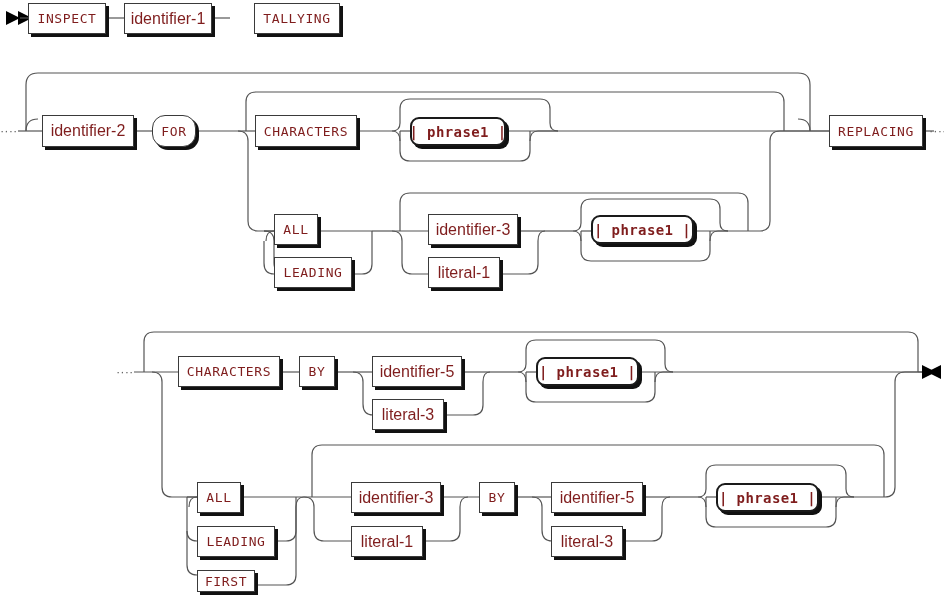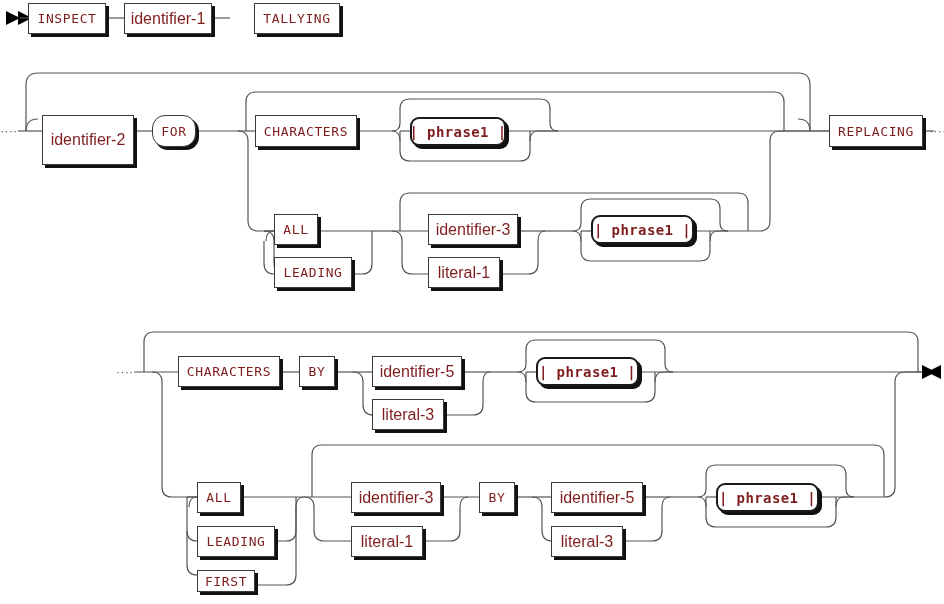--- a/index.html
+++ b/index.html
@@ -155,21 +155,21 @@
 
     <path class="arrowglyph" d="M922,365 L936,372 L922,379 Z"></path>
     <path class="arrowglyph" d="M941,365 L927,372 L941,379 Z"></path>
   </g>
 </svg>
 
 <div id="nodes">
     <div class="node mono" style="left: 28px; top: 3px; width: 78px; height: 31px;">INSPECT</div>
     <div class="node sans" style="left: 124px; top: 3px; width: 88px; height: 31px;">identifier-1</div>
     <div class="node mono" style="left: 230px; top: 3px; width: 86px; height: 31px; margin-left: 24px;">TALLYING</div>
-    <div class="node sans" style="left: 42px; top: 115px; width: 92px; height: 50px;">identifier-2</div>
+    <div class="node sans" style="left: 42px; top: 115px; width: 92px; height: 32px;">identifier-2</div>
     <div class="node mono" style="left: 152px; top: 115px; width: 44px; height: 32px; border-radius: 13px;">FOR</div>
     <div class="node mono" style="left: 255px; top: 115px; width: 102px; height: 32px;">CHARACTERS</div>
     <div class="node phrase" style="left: 410px; top: 117px; width: 96px; height: 29px;">| phrase1 |</div>
     <div class="node mono" style="left: 274px; top: 214px; width: 44px; height: 31px;">ALL</div>
     <div class="node mono" style="left: 274px; top: 257px; width: 78px; height: 31px;">LEADING</div>
     <div class="node sans" style="left: 428px; top: 214px; width: 90px; height: 31px;">identifier-3</div>
     <div class="node sans" style="left: 428px; top: 257px; width: 72px; height: 31px;">literal-1</div>
     <div class="node phrase" style="left: 591px; top: 215px; width: 103px; height: 29px;">| phrase1 |</div>
     <div class="node mono" style="left: 829px; top: 115px; width: 94px; height: 32px;">REPLACING</div>
     <div class="node mono" style="left: 178px; top: 356px; width: 102px; height: 31px;">CHARACTERS</div>

